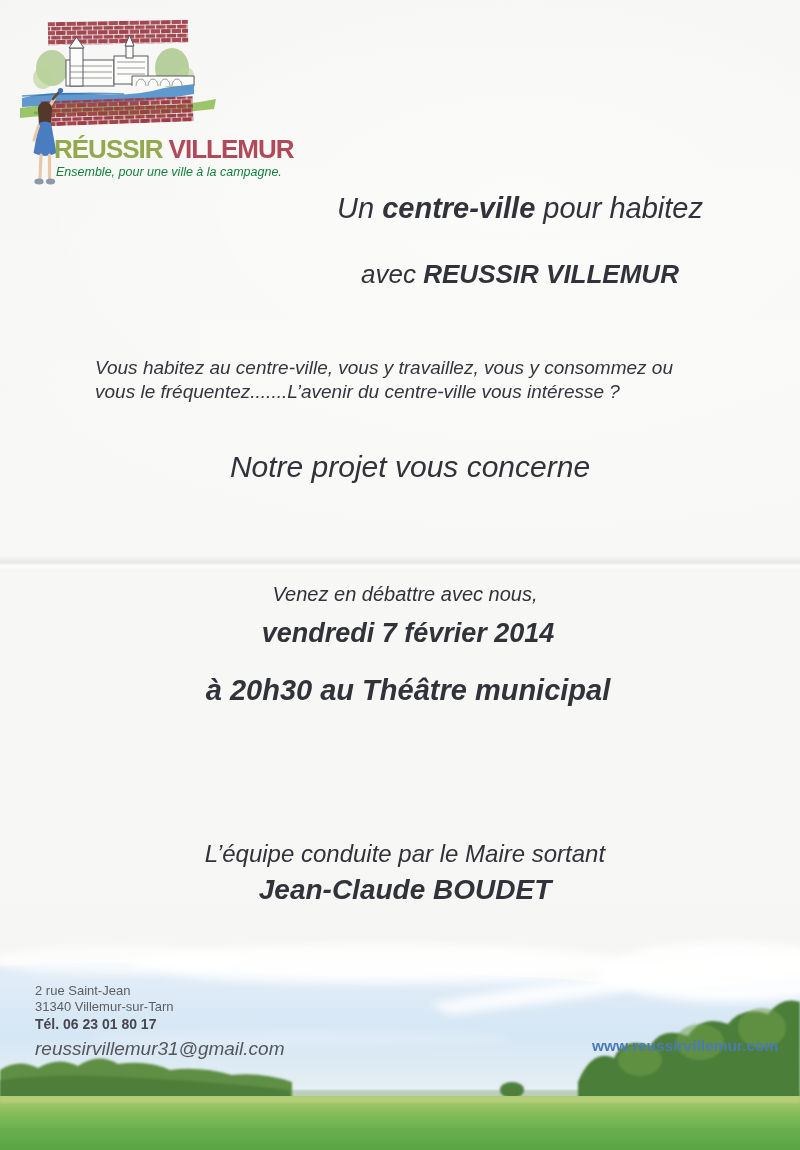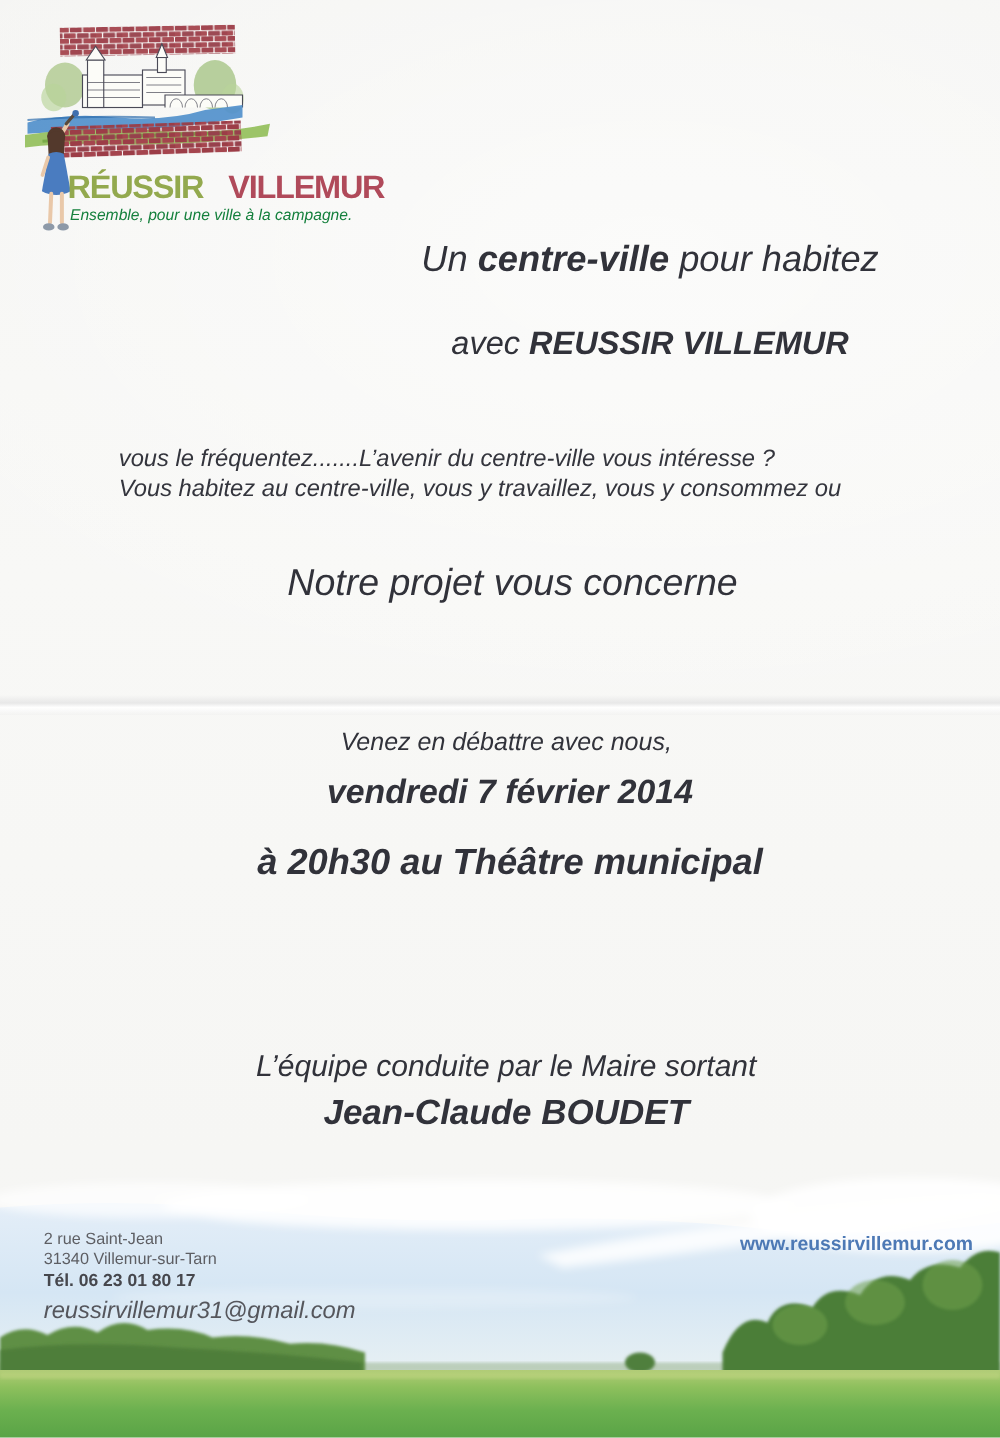--- a/index.html
+++ b/index.html
@@ -13,21 +13,21 @@
   }
   .abs{position:absolute;}
   .nowrap{white-space:nowrap;}
   .b{font-weight:bold;}
 
   
   .logo{left:14px;top:12px;width:265px;height:185px;}
   .logo svg{position:absolute;left:0;top:0;}
   .logo-title{position:absolute;left:40px;top:122px;font-size:26px;font-weight:bold;letter-spacing:-1px;white-space:nowrap;}
   .logo-title .green{color:#93a94e;}
-  .logo-title .red{color:#b04a5a;margin-left:20px;}
+  .logo-title .red{color:#b04a5a;margin-left:6px;}
   .logo-tagline{position:absolute;left:42px;top:153px;font-size:12.5px;font-style:italic;color:#15803d;white-space:nowrap;}
 
   
   .title1{left:230px;top:192px;width:580px;text-align:center;font-size:29px;font-style:italic;}
   .title2{left:230px;top:259px;width:580px;text-align:center;font-size:26px;font-style:italic;}
 
   .para{left:95px;top:356px;font-size:19px;font-style:italic;line-height:24px;color:#34353d;}
 
   .slogan{left:10px;top:450px;width:800px;text-align:center;font-size:30px;font-style:italic;}
 
@@ -41,21 +41,21 @@
   .equipe{left:5px;top:840px;width:800px;text-align:center;font-size:24px;font-style:italic;}
   .mayor{left:5px;top:874px;width:800px;text-align:center;font-size:28px;font-style:italic;font-weight:bold;}
 
   
   .photo{left:0;top:920px;width:800px;height:230px;}
   .contact{left:35px;top:983px;z-index:5;}
   .contact .heading{font-size:17px;font-weight:bold;color:#4d79b5;margin-bottom:9px;}
   .contact .addr{font-size:13px;color:#5d5e63;line-height:15.5px;}
   .contact .phone{font-size:14px;font-weight:bold;color:#46474d;margin-top:2px;}
   .contact .email{font-size:19px;font-style:italic;color:#55565c;margin-top:6px;}
-  .website{left:592px;top:987px;font-size:15.5px;font-weight:bold;color:#4d79b5;z-index:5;}
+  .website{left:592px;top:1037px;font-size:15.5px;font-weight:bold;color:#4d79b5;z-index:5;}
 </style>
 </head>
 <body>
 
 <div class="abs logo">
   <svg width="265" height="185" viewBox="0 0 265 185">
     <defs>
       <pattern id="brick" width="21" height="9" patternUnits="userSpaceOnUse">
         <rect x="0" y="0" width="9.6" height="3.9" rx="0.6" fill="#9c3d47"></rect>
         <rect x="10.6" y="0" width="9.6" height="3.9" rx="0.6" fill="#a5454e"></rect>
@@ -118,22 +118,22 @@
 </div>
 
 <div class="abs title1 nowrap">
   <span>Un </span><span class="b">centre-ville</span><span> pour habitez</span>
 </div>
 <div class="abs title2 nowrap">
   <span>avec </span><span class="b">REUSSIR VILLEMUR</span><span></span>
 </div>
 
 <div class="abs para">
+  <div class="nowrap">Vous habitez au centre-ville, vous y travaillez, vous y consommez ou</div>
   <div class="nowrap">vous le fréquentez.......L’avenir du centre-ville vous intéresse ?</div>
-  <div class="nowrap">Vous habitez au centre-ville, vous y travaillez, vous y consommez ou</div>
 </div>
 
 <div class="abs slogan nowrap">Notre projet vous concerne</div>
 
 <div class="abs crease"></div>
 
 <div class="abs venez nowrap">Venez en débattre avec nous,</div>
 <div class="abs date-line nowrap">vendredi 7 février 2014</div>
 <div class="abs venue-line nowrap">à 20h30 au Théâtre municipal</div>
 

